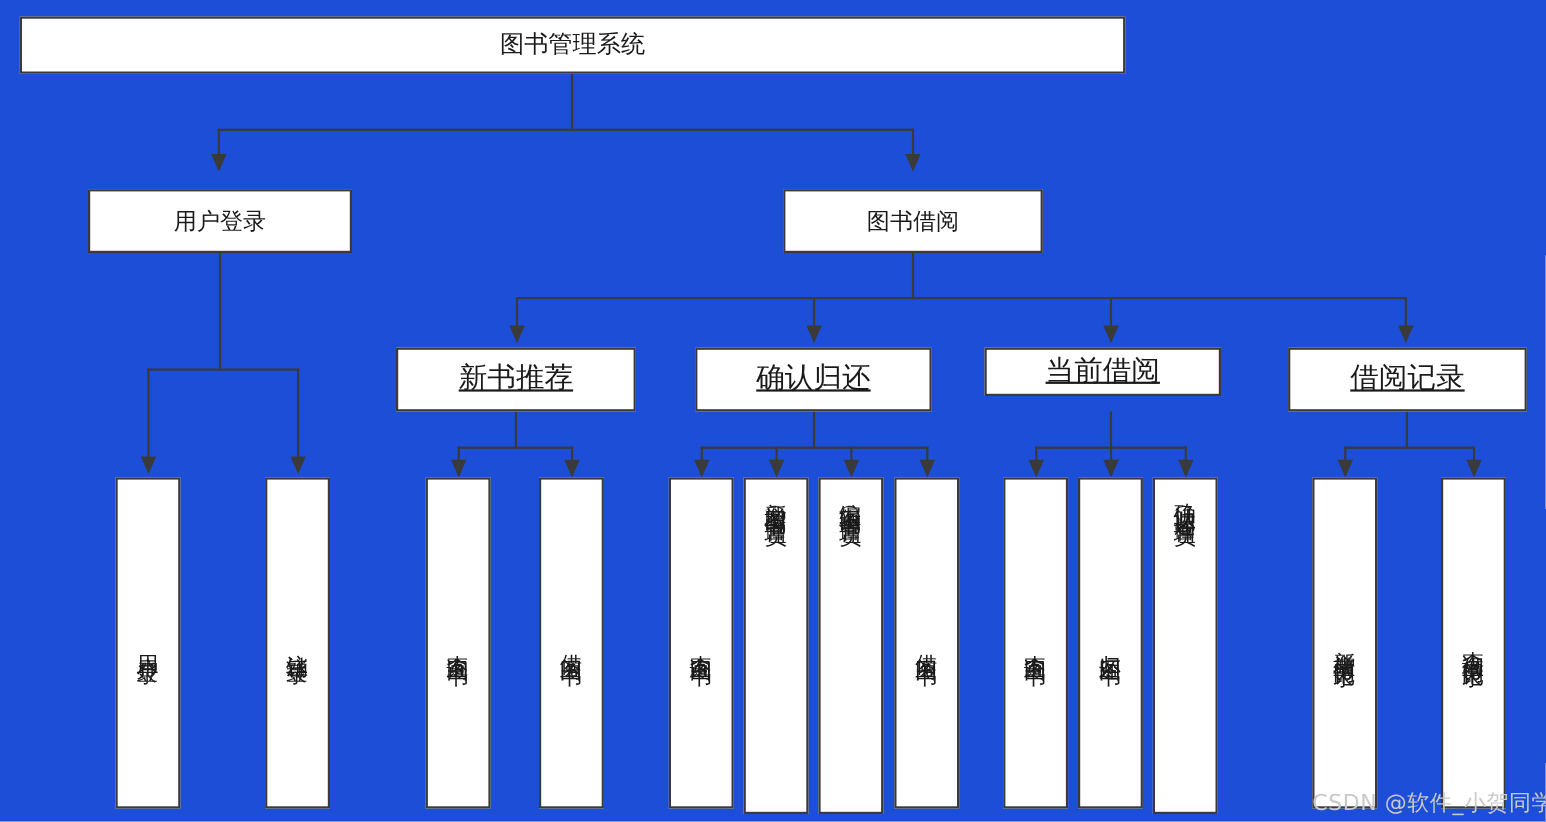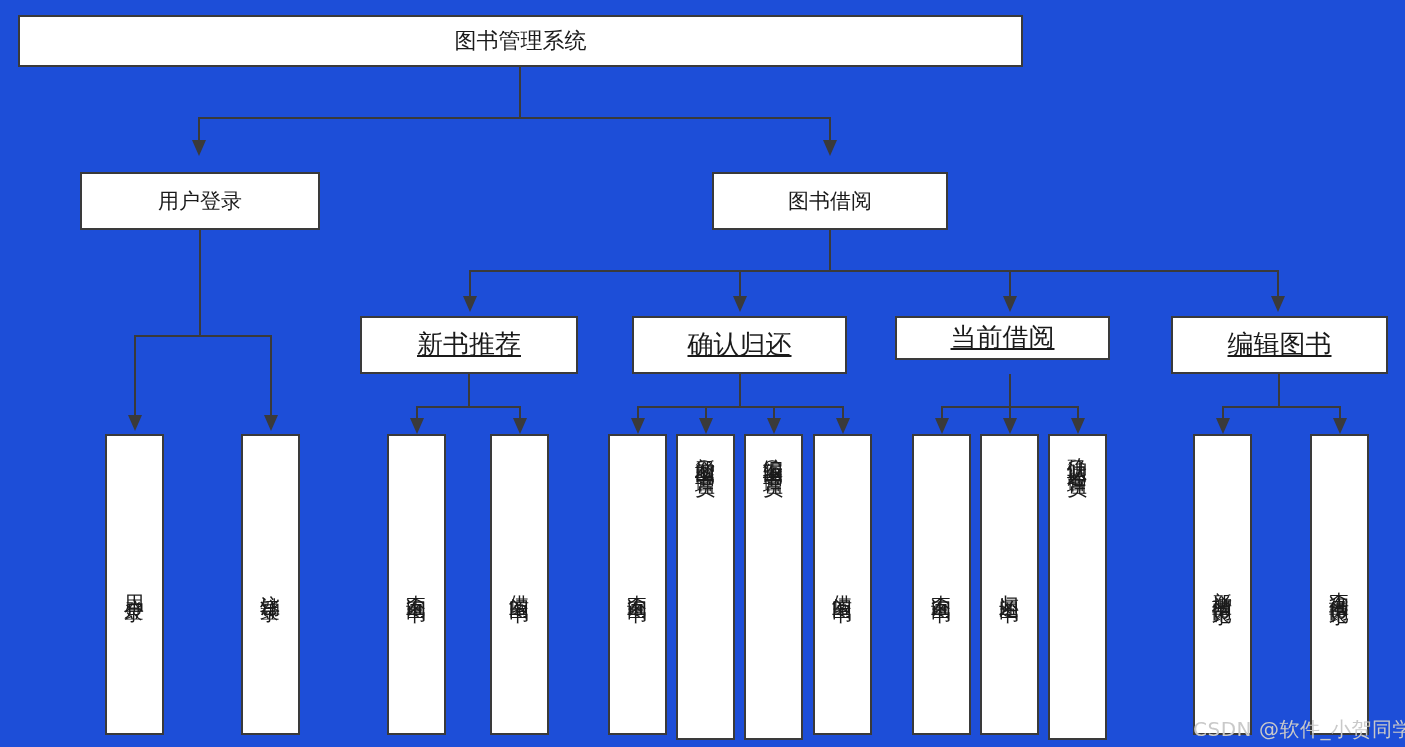--- a/index.html
+++ b/index.html
@@ -120,21 +120,21 @@
   <div class="vline" style="left:739px; top:270px; width:2px; height:28px;"></div>
   <div class="arrow" style="left:733px; top:296px;"></div>
   <div class="vline" style="left:1009px; top:270px; width:2px; height:28px;"></div>
   <div class="arrow" style="left:1003px; top:296px;"></div>
   <div class="vline" style="left:1277px; top:270px; width:2px; height:28px;"></div>
   <div class="arrow" style="left:1271px; top:296px;"></div>
 
   <div class="node level2" style="left:360px; top:316px; width:218px; height:58px;">新书推荐</div>
   <div class="node level2" style="left:632px; top:316px; width:215px; height:58px;">确认归还</div>
   <div class="node level2" style="left:876px; top:316px; width:215px; height:44px;margin-left:19px;">当前借阅</div>
-  <div class="node level2" style="left:1171px; top:316px; width:217px; height:58px;">编辑图书</div>
+  <div class="node level2" style="left:1171px; top:316px; width:217px; height:58px;">借阅记录</div>
 
   <div class="vline" style="left:468px; top:374px; width:2px; height:34px;"></div>
   <div class="hline" style="left:416px; top:406px; width:105px; height:2px;"></div>
   <div class="vline" style="left:416px; top:406px; width:2px; height:14px;"></div>
   <div class="arrow" style="left:410px; top:418px;"></div>
   <div class="vline" style="left:519px; top:406px; width:2px; height:14px;"></div>
   <div class="arrow" style="left:513px; top:418px;"></div>
 
   <div class="vline" style="left:739px; top:374px; width:2px; height:34px;"></div>
   <div class="hline" style="left:637px; top:406px; width:207px; height:2px;"></div>

